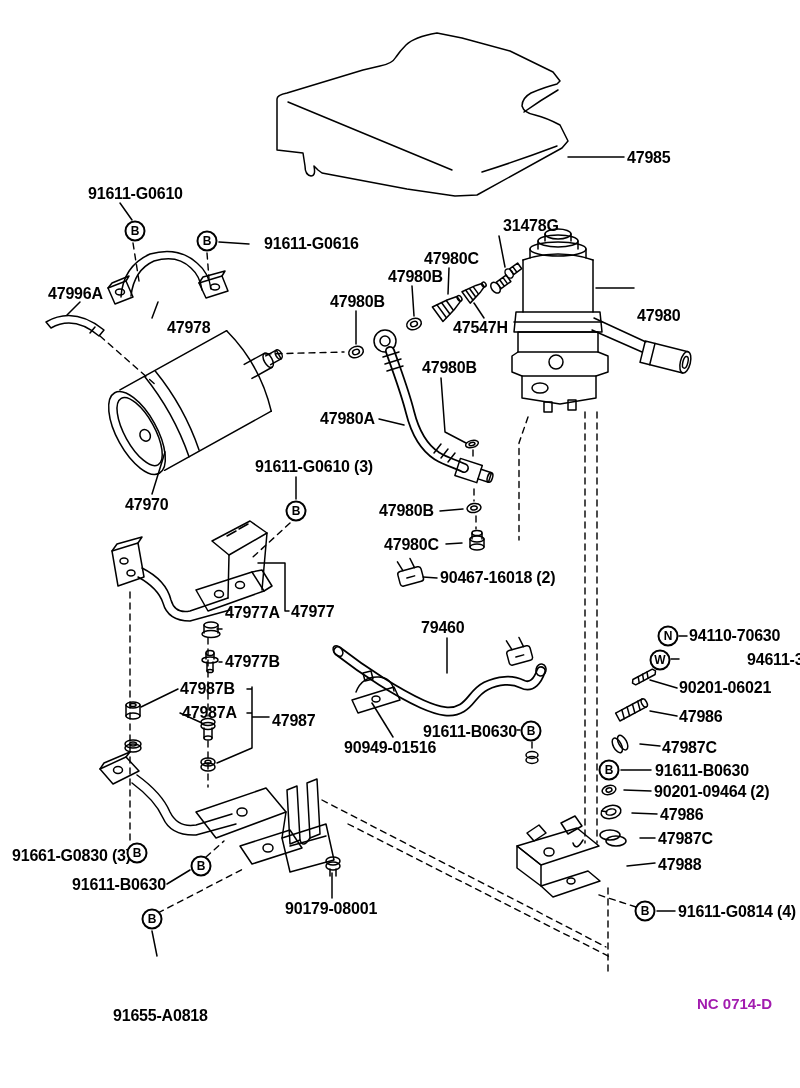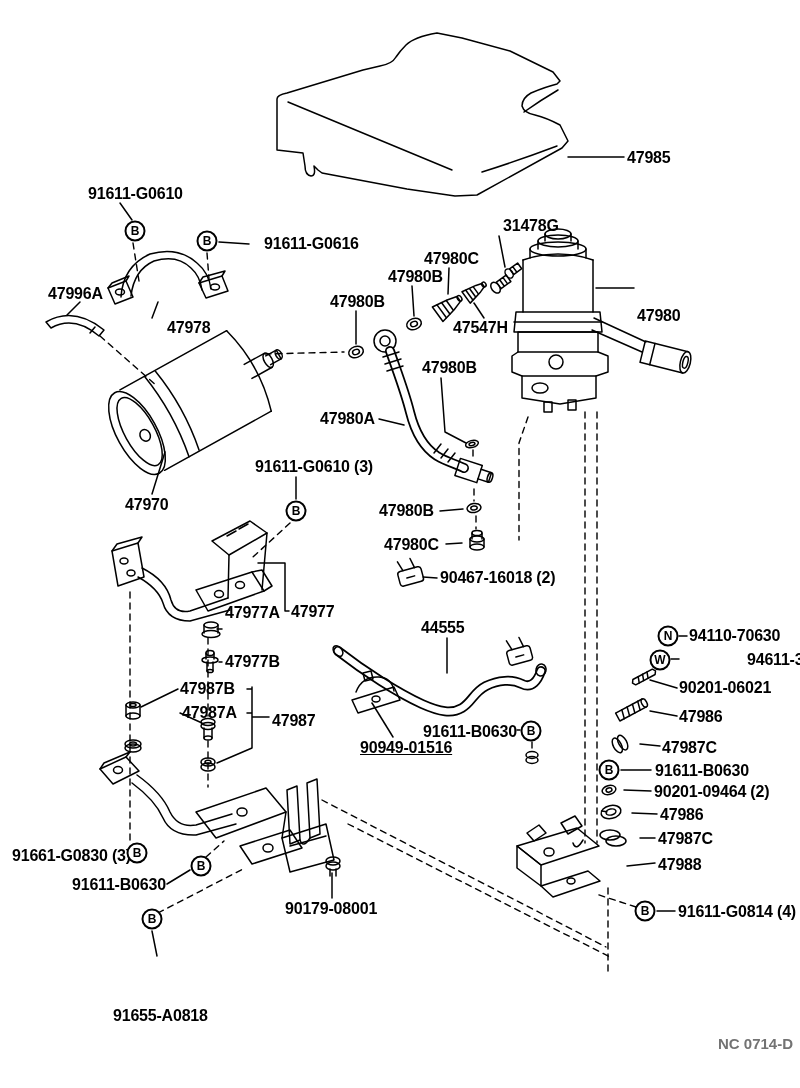--- a/index.html
+++ b/index.html
@@ -11,22 +11,22 @@
   .ln path,.ln line,.ln ellipse,.ln circle,.ln polyline,.ln rect{stroke:#000;stroke-width:1.5;fill:none;stroke-linecap:round;stroke-linejoin:round;}
   .dash path,.dash line,.dash polyline{stroke-dasharray:6 5;stroke-width:1.4;}
   .thin{stroke-width:1.1 !important;}
   .tube-core{stroke:#fff !important;}
   .callout{position:absolute;font:700 16px/1.08 "Liberation Sans",sans-serif;
            color:#000;white-space:nowrap;letter-spacing:-0.2px;z-index:3;}
   .marker{position:absolute;width:21px;height:21px;box-sizing:border-box;
           border:2px solid #000;border-radius:50%;background:#fff;color:#000;
           font:700 12px/17px "Liberation Sans",sans-serif;text-align:center;
           transform:translate(-50%,-50%);z-index:3;}
-  .diagram-code{position:absolute;left:718px;top:995px;
-          font:700 15px "Liberation Sans",sans-serif;color:#737373;z-index:3;margin-top:40px;}
+  .diagram-code{position:absolute;left:697px;top:995px;
+          font:700 15px "Liberation Sans",sans-serif;color:#a21caf;z-index:3;}
 </style>
 </head>
 <body>
 
 <div class="stage">
 
 <svg width="800" height="1088" viewBox="0 0 800 1088">
 
   <g class="ln">
     <path d="M277,99 L277,150 L303,153 L305,166 Q305,175 311,176 Q316,176 314,166 L318,170 L322,173 L407,189 L455,196 L477,195 L562,148 L568,141 L560,125 Q547,118 535,115 Q524,113 522,106 Q522,98 531,93 Q545,87 557,84 L560,81 L553,72 L510,51 L462,38 L437,33 Q414,37 406,45 Q400,51 396,57 Q392,64 380,66 L363,70 L287,93 Q277,95 277,99 Z"></path>
@@ -375,25 +375,25 @@
       <div class="callout" style="left: 422px; top: 359px;">47980B</div>
       <div class="callout" style="left: 320px; top: 410px; text-align: center;">47980A</div>
       <div class="callout" style="left: 125px; top: 496px;">47970</div>
       <div class="callout" style="left: 255px; top: 458px;">91611-G0610 (3)</div>
       <div class="callout" style="left: 379px; top: 502px;">47980B</div>
       <div class="callout" style="left: 384px; top: 536px;">47980C</div>
       <div class="callout" style="left: 440px; top: 569px;">90467-16018 (2)</div>
       <div class="callout" style="left: 291px; top: 603px;">47977</div>
       <div class="callout" style="left: 225px; top: 604px;">47977A</div>
       <div class="callout" style="left: 225px; top: 653px;">47977B</div>
-      <div class="callout" style="left: 421px; top: 619px;">44555</div>
+      <div class="callout" style="left: 421px; top: 619px;">79460</div>
       <div class="callout" style="left: 180px; top: 680px;">47987B</div>
       <div class="callout" style="left: 182px; top: 704px;">47987A</div>
       <div class="callout" style="left: 272px; top: 712px;">47987</div>
-      <div class="callout" style="left: 360px; top: 739px; text-decoration: underline;">90949-01516</div>
+      <div class="callout" style="left: 344px; top: 739px;">90949-01516</div>
       <div class="callout" style="left: 423px; top: 723px;">91611-B0630</div>
       <div class="callout" style="left: 689px; top: 627px;">94110-70630</div>
       <div class="callout" style="left: 715px; top: 651px; margin-left: 32px;">94611-30600</div>
       <div class="callout" style="left: 679px; top: 679px;">90201-06021</div>
       <div class="callout" style="left: 679px; top: 708px;">47986</div>
       <div class="callout" style="left: 662px; top: 739px;">47987C</div>
       <div class="callout" style="left: 655px; top: 762px;">91611-B0630</div>
       <div class="callout" style="left: 654px; top: 783px;">90201-09464 (2)</div>
       <div class="callout" style="left: 660px; top: 806px;">47986</div>
       <div class="callout" style="left: 658px; top: 830px;">47987C</div>

